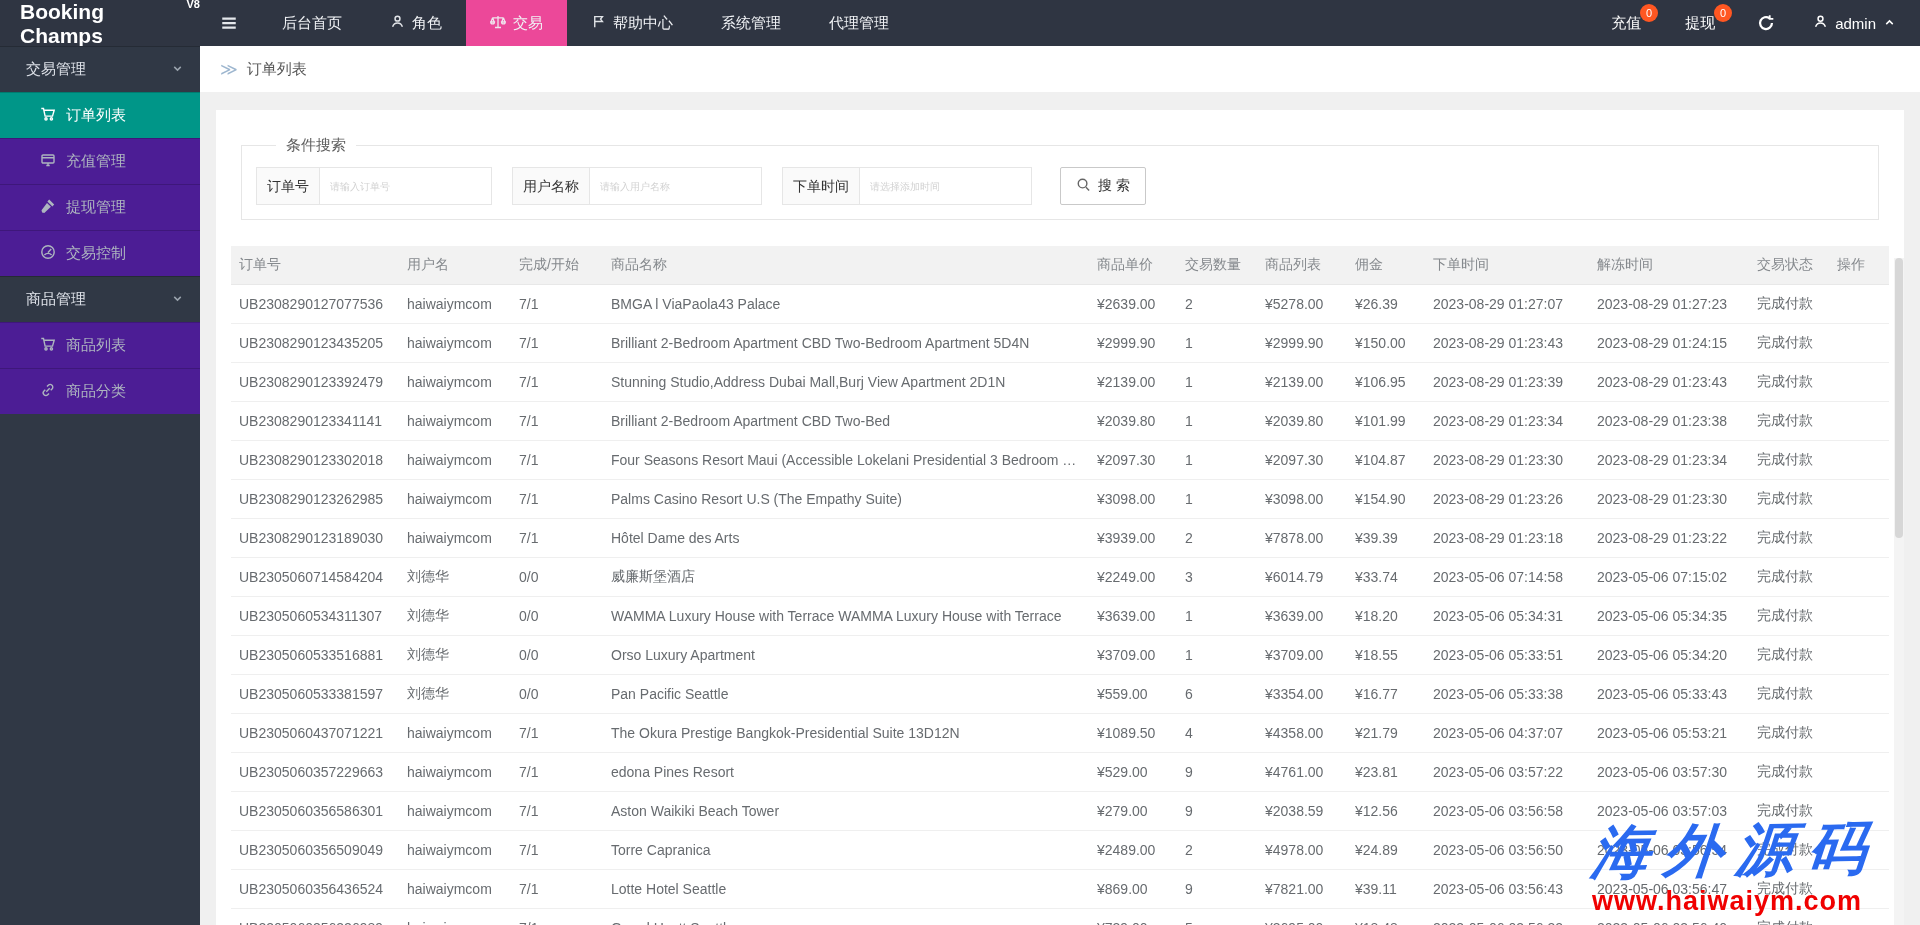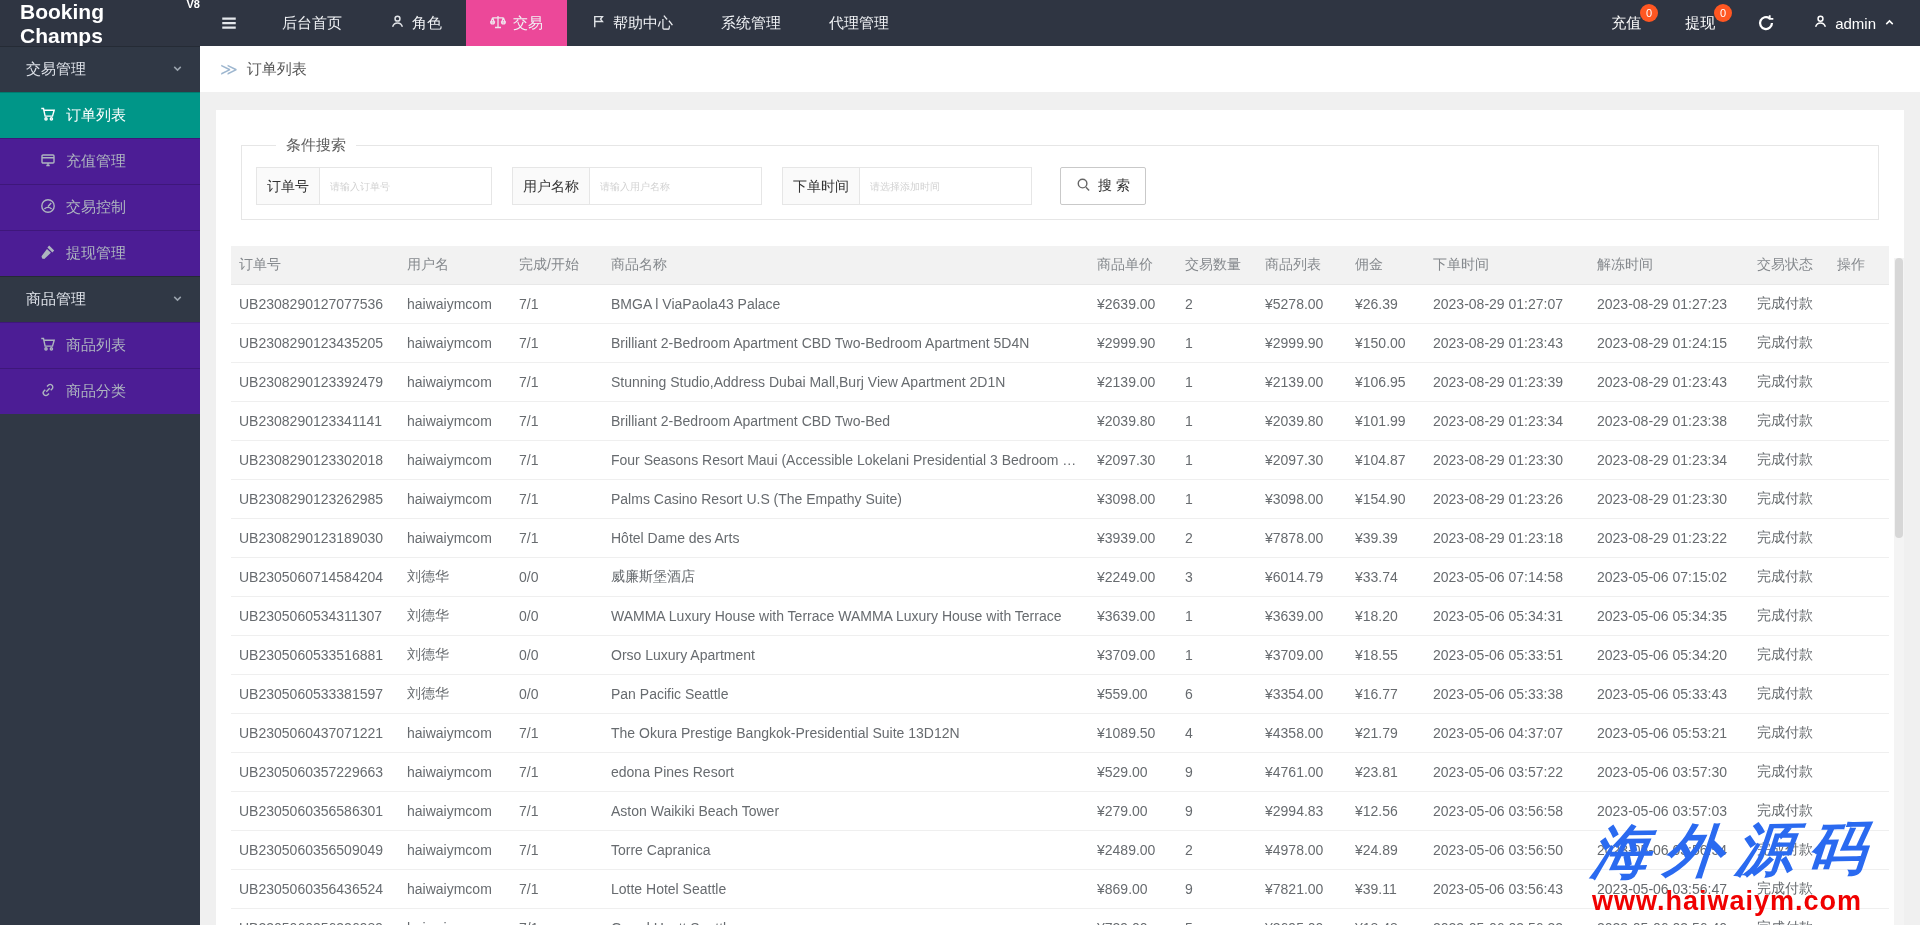--- a/index.html
+++ b/index.html
@@ -150,31 +150,31 @@
       <span>订单列表</span>
     </div>
     <div class="side-item">
       <span><svg width="16" height="16" viewBox="0 0 16 16" fill="none" stroke="currentColor" stroke-width="1.4">
             <rect x="2" y="3" width="12" height="8" rx="1"></rect>
             <path d="M2 5.8h12M6.3 13.5h3.4M8 11v2.5"></path>
           </svg></span>
       <span>充值管理</span>
     </div>
     <div class="side-item">
+      <span><svg width="16" height="16" viewBox="0 0 16 16" fill="currentColor">
+            <path d="M9.2 1.6l5 5-1.8 1.8-5-5zM7 4.9l3.9 3.9-6.6 6.2-2.2-.6-.6-2.2z"></path>
+          </svg></span>
+      <span>提现管理</span>
+    </div>
+    <div class="side-item">
       <span><svg width="16" height="16" viewBox="0 0 16 16" fill="none" stroke="currentColor" stroke-width="1.4">
             <circle cx="8" cy="8" r="6.2"></circle>
             <path d="M8 8.5 11.2 5M4.4 11a4.8 4.8 0 0 1 7.2 0"></path>
           </svg></span>
       <span>交易控制</span>
-    </div>
-    <div class="side-item">
-      <span><svg width="16" height="16" viewBox="0 0 16 16" fill="currentColor">
-            <path d="M9.2 1.6l5 5-1.8 1.8-5-5zM7 4.9l3.9 3.9-6.6 6.2-2.2-.6-.6-2.2z"></path>
-          </svg></span>
-      <span>提现管理</span>
     </div>
     <div class="side-group-title">
       <span>商品管理</span>
       <span class="chev"><svg width="13" height="13" viewBox="0 0 16 16" fill="none" stroke="currentColor" stroke-width="1.8">
             <path d="M4 6l4 4 4-4"></path>
           </svg></span>
     </div>
     <div class="side-item">
       <span><svg width="16" height="16" viewBox="0 0 16 16" fill="none" stroke="currentColor" stroke-width="1.4">
             <path d="M1.3 2.5h2.2l1.6 7.6h7.4l1.7-5.8H4.2"></path>
@@ -451,21 +451,21 @@
     <td></td>
   </tr>
 
   <tr>
     <td>UB2305060356586301</td>
     <td>haiwaiymcom</td>
     <td>7/1</td>
     <td>Aston Waikiki Beach Tower</td>
     <td>¥279.00</td>
     <td>9</td>
-    <td>¥2994.83</td>
+    <td>¥2038.59</td>
     <td>¥12.56</td>
     <td>2023-05-06 03:56:58</td>
     <td>2023-05-06 03:57:03</td>
     <td>完成付款</td>
     <td></td>
   </tr>
 
   <tr>
     <td>UB2305060356509049</td>
     <td>haiwaiymcom</td>

